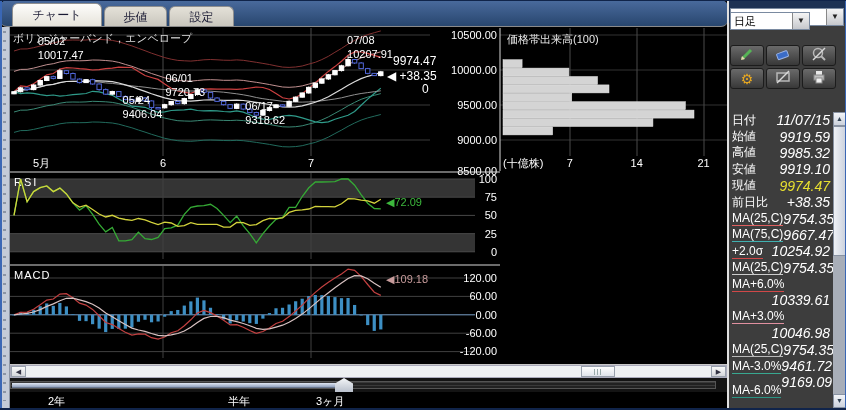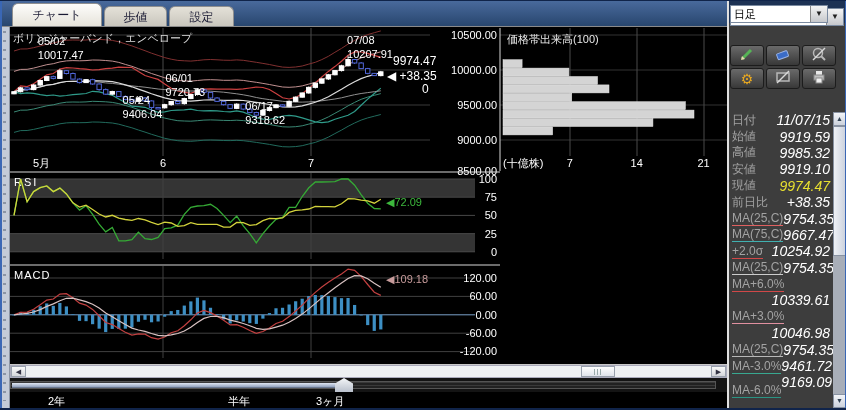--- a/index.html
+++ b/index.html
@@ -1,19 +1,19 @@
 <!DOCTYPE html>
 <html><head>
 <meta charset="utf-8">
 <style>
   html,body{margin:0;padding:0;background:#222;font-family:"Liberation Sans","DejaVu Sans",sans-serif;}
   #window{position:relative;width:846px;height:410px;background:#000;overflow:hidden;}
   
   #tab-bar{position:absolute;left:0;top:0;width:728px;height:27px;
-    background:linear-gradient(#4a6b9e,#28466e);border-bottom:1px solid #8a8a8a;box-sizing:border-box;}
+    background:linear-gradient(#4a6b9e,#28466e);border-bottom:1px solid #8a8a8a;box-sizing:border-box;border-radius:7px;}
   .tab{position:absolute;bottom:0;height:20px;border-radius:6px 6px 0 0;
     background:linear-gradient(#e4e1d8,#c9c6bd);border:1px solid #8f8f8f;border-bottom:none;
     color:#1a1a33;font-size:12px;text-align:center;line-height:20px;box-sizing:border-box;cursor:default;}
   .tab.active{height:23px;line-height:23px;background:linear-gradient(#fdfdfb,#e6e3da);}
   
   #left-splitter{position:absolute;left:0;top:27px;width:10px;height:383px;background:#c3cbd8;
     border-right:1px solid #8a94a4;box-sizing:border-box;}
   #left-splitter .ticks{position:absolute;left:3px;top:4px;width:3px;height:370px;
     background:repeating-linear-gradient(#8a94a4 0 2px,transparent 2px 9px);}
   
@@ -44,28 +44,28 @@
   #footer{position:absolute;left:10px;top:392px;width:717px;height:18px;background:#000;}
   .range-label{position:absolute;top:2px;color:#fff;font-size:11px;}
   
   #right-panel{position:absolute;left:729px;top:0;width:117px;height:410px;background:#3d3d3d;}
   #rp-top{position:absolute;left:0;top:0;width:117px;height:23px;background:#1d3254;}
   .combo{position:absolute;display:flex;background:#fff;border:1px solid #7a8aa0;box-sizing:border-box;}
   .combo .field{flex:1;font-size:11px;color:#000;line-height:16px;padding-left:3px;overflow:hidden;white-space:nowrap;}
   .combo .arrow{width:16px;background:linear-gradient(#f4f4f4,#c6c8cc);border-left:1px solid #888;
     color:#222;font-size:8px;text-align:center;line-height:16px;}
   #combo-symbol{left:1px;top:8px;width:114px;height:18px;}
-  #combo-interval{left:1px;top:5px;width:98px;height:18px;}
+  #combo-interval{left:1px;top:12px;width:80px;height:18px;}
   .tool-btn{position:absolute;width:34px;height:21px;background:linear-gradient(#6a6a6a,#383838);
     border:1px solid #1c1c1c;border-radius:3px;box-sizing:border-box;display:flex;align-items:center;justify-content:center;}
   .tool-btn .glyph{font-size:14px;line-height:14px;}
   #rp-date{position:absolute;left:0;top:93px;width:112px;color:#fff;font-size:11px;text-align:center;white-space:nowrap;}
   #rp-rows{position:absolute;left:0;top:112px;width:103px;}
   .rp-row{height:16.4px;display:flex;justify-content:space-between;align-items:center;padding:0 2px 0 3px;}
-  .rp-row .lbl{font-size:12px;color:#a3a3a3;white-space:nowrap;}
+  .rp-row .lbl{font-size:12px;color:#ffffff;white-space:nowrap;}
   .rp-row .val{font-size:14px;color:#fff;white-space:nowrap;font-style:italic;}
   
   #vscroll{position:absolute;left:104px;top:112px;width:13px;height:296px;background:#a8aeb8;}
   .vs-btn{position:absolute;left:0;width:13px;height:14px;background:linear-gradient(#f2f4f8,#ccd2dc);
     border:1px solid #8892a2;box-sizing:border-box;color:#345;font-size:7px;text-align:center;line-height:12px;}
   #vs-thumb{position:absolute;left:0;top:14px;width:13px;height:130px;background:linear-gradient(90deg,#eef1f6,#cdd3de);
     border:1px solid #8892a2;box-sizing:border-box;}
 </style>
 </head>
 <body>

